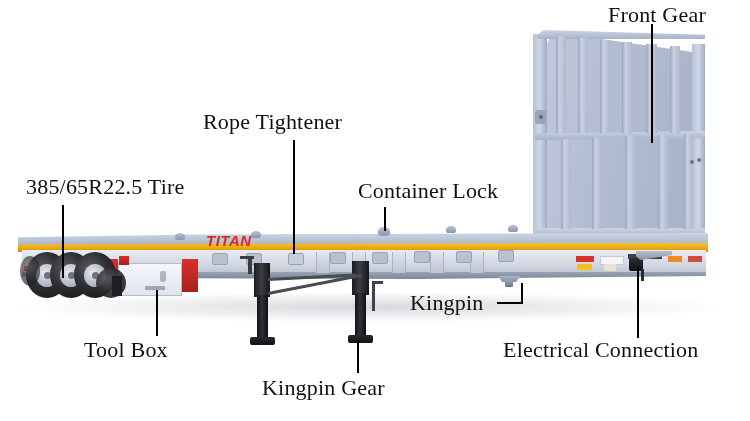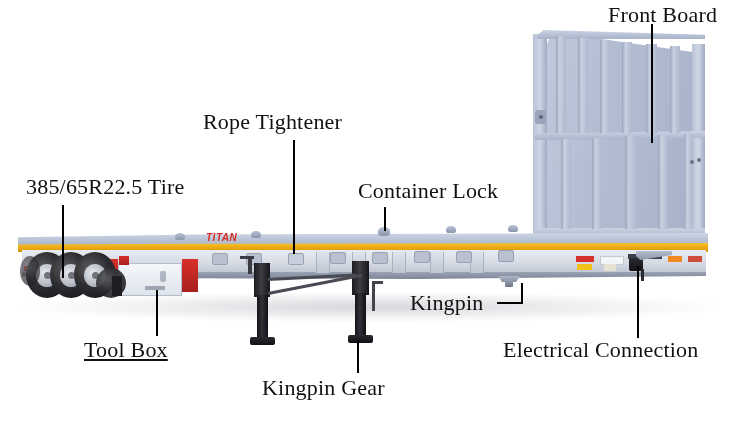--- a/index.html
+++ b/index.html
@@ -210,21 +210,21 @@
       <div style="position:absolute; left:690px; top:160px; width:4px; height:4px; border-radius:50%; background:#6b7485;"></div>
       <div style="position:absolute; left:697px; top:158px; width:4px; height:4px; border-radius:50%; background:#6b7485;"></div>
     </div>
 
     <div class="deck-top" style="left:18px; top:233px; width:690px; height:12px;
                 clip-path: polygon(0% 35%, 26% 12%, 100% 0%, 100% 100%, 0% 100%);"></div>
 
     <div class="deck-stripe" style="left:18px; top:243px; width:690px; height:9px;
                 clip-path: polygon(0% 18%, 26% 8%, 100% 0%, 100% 100%, 0% 100%);"></div>
 
-    <div class="brand" style="left:206px; top:232px; font-size:10px;">TITAN</div>
+    <div class="brand" style="left:206px; top:232px; font-size:15px;">TITAN</div>
 
     <div class="chassis" style="left:22px; top:250px; width:684px; height:24px;"></div>
     <div class="chassis-dark" style="left:22px; top:272px; width:684px; height:7px;
                 clip-path: polygon(0% 0%, 100% 0%, 100% 58%, 58% 100%, 14% 86%, 0% 62%);"></div>
 
     <div class="crossmember" style="left:316px; top:252px; width:12px; height:21px;"></div>
     <div class="crossmember" style="left:352px; top:252px; width:12px; height:21px;"></div>
     <div class="crossmember" style="left:392px; top:252px; width:12px; height:21px;"></div>
     <div class="crossmember" style="left:430px; top:252px; width:12px; height:21px;"></div>
     <div class="crossmember" style="left:470px; top:252px; width:12px; height:21px;"></div>
@@ -332,29 +332,29 @@
 
   <div class="leader leader-v" style="left:156px; top:290px; height:46px;"></div>
 
   <div class="leader leader-v" style="left:357px; top:340px; height:33px;"></div>
 
   <div class="leader leader-h" style="left:497px; top:302px; width:26px;"></div>
   <div class="leader leader-v" style="left:521px; top:283px; height:21px;"></div>
 
   <div class="leader leader-v" style="left:637px; top:266px; height:72px;"></div>
 
-  <div class="label" style="left:608px; top:2px;">Front Board</div>
+  <div class="label" style="left:608px; top:2px;">Front Gear</div>
 
   <div class="label" style="left:358px; top:178px;">Container Lock</div>
 
   <div class="label" style="left:203px; top:109px;">Rope Tightener</div>
 
   <div class="label" style="left:8px; top:174px;margin-left:18px;">385/65R22.5 Tire</div>
 
-  <div class="label" style="left:84px; top:337px;text-decoration:underline;">Tool Box</div>
+  <div class="label" style="left:84px; top:337px;">Tool Box</div>
 
   <div class="label" style="left:262px; top:375px;">Kingpin Gear</div>
 
   <div class="label" style="left:410px; top:290px;">Kingpin</div>
 
   <div class="label" style="left:503px; top:337px;">Electrical Connection</div>
 
 </div>
 
 </body></html>

